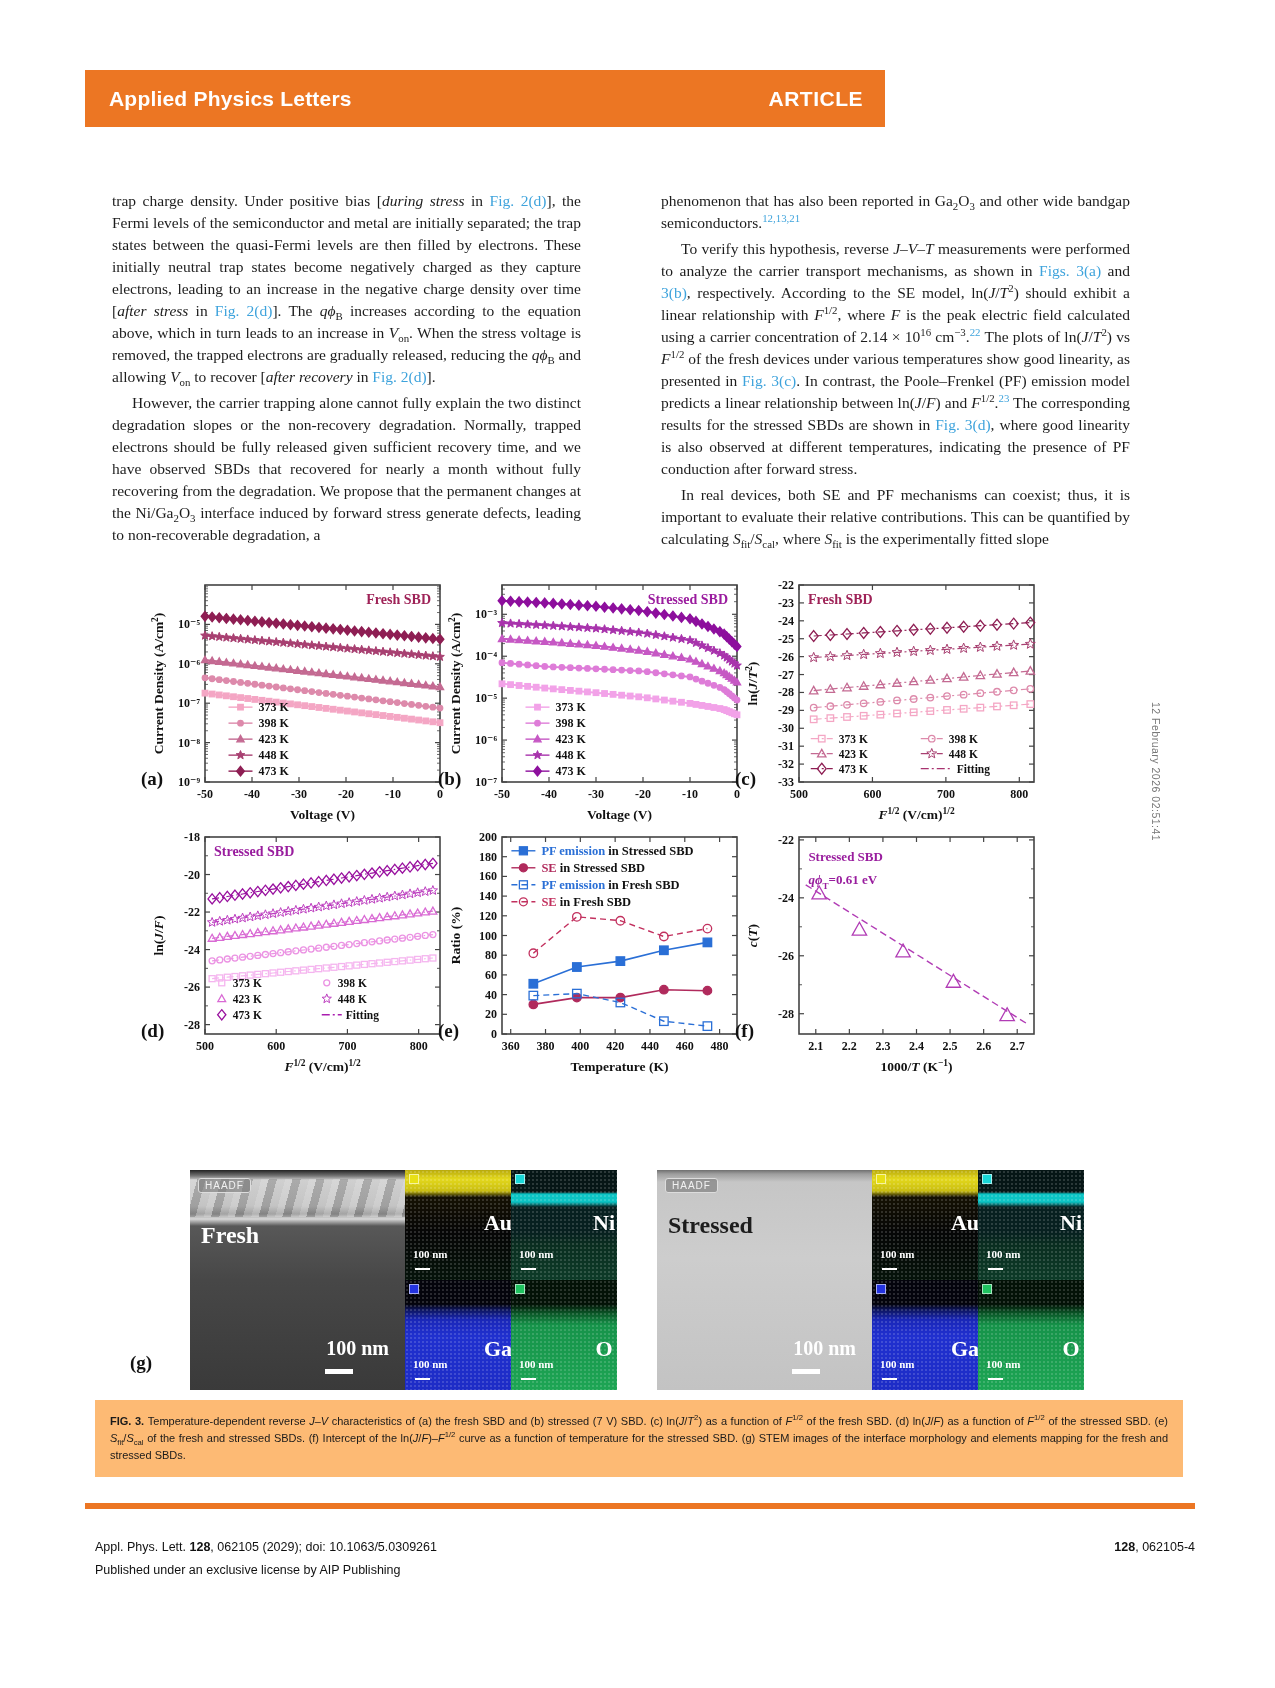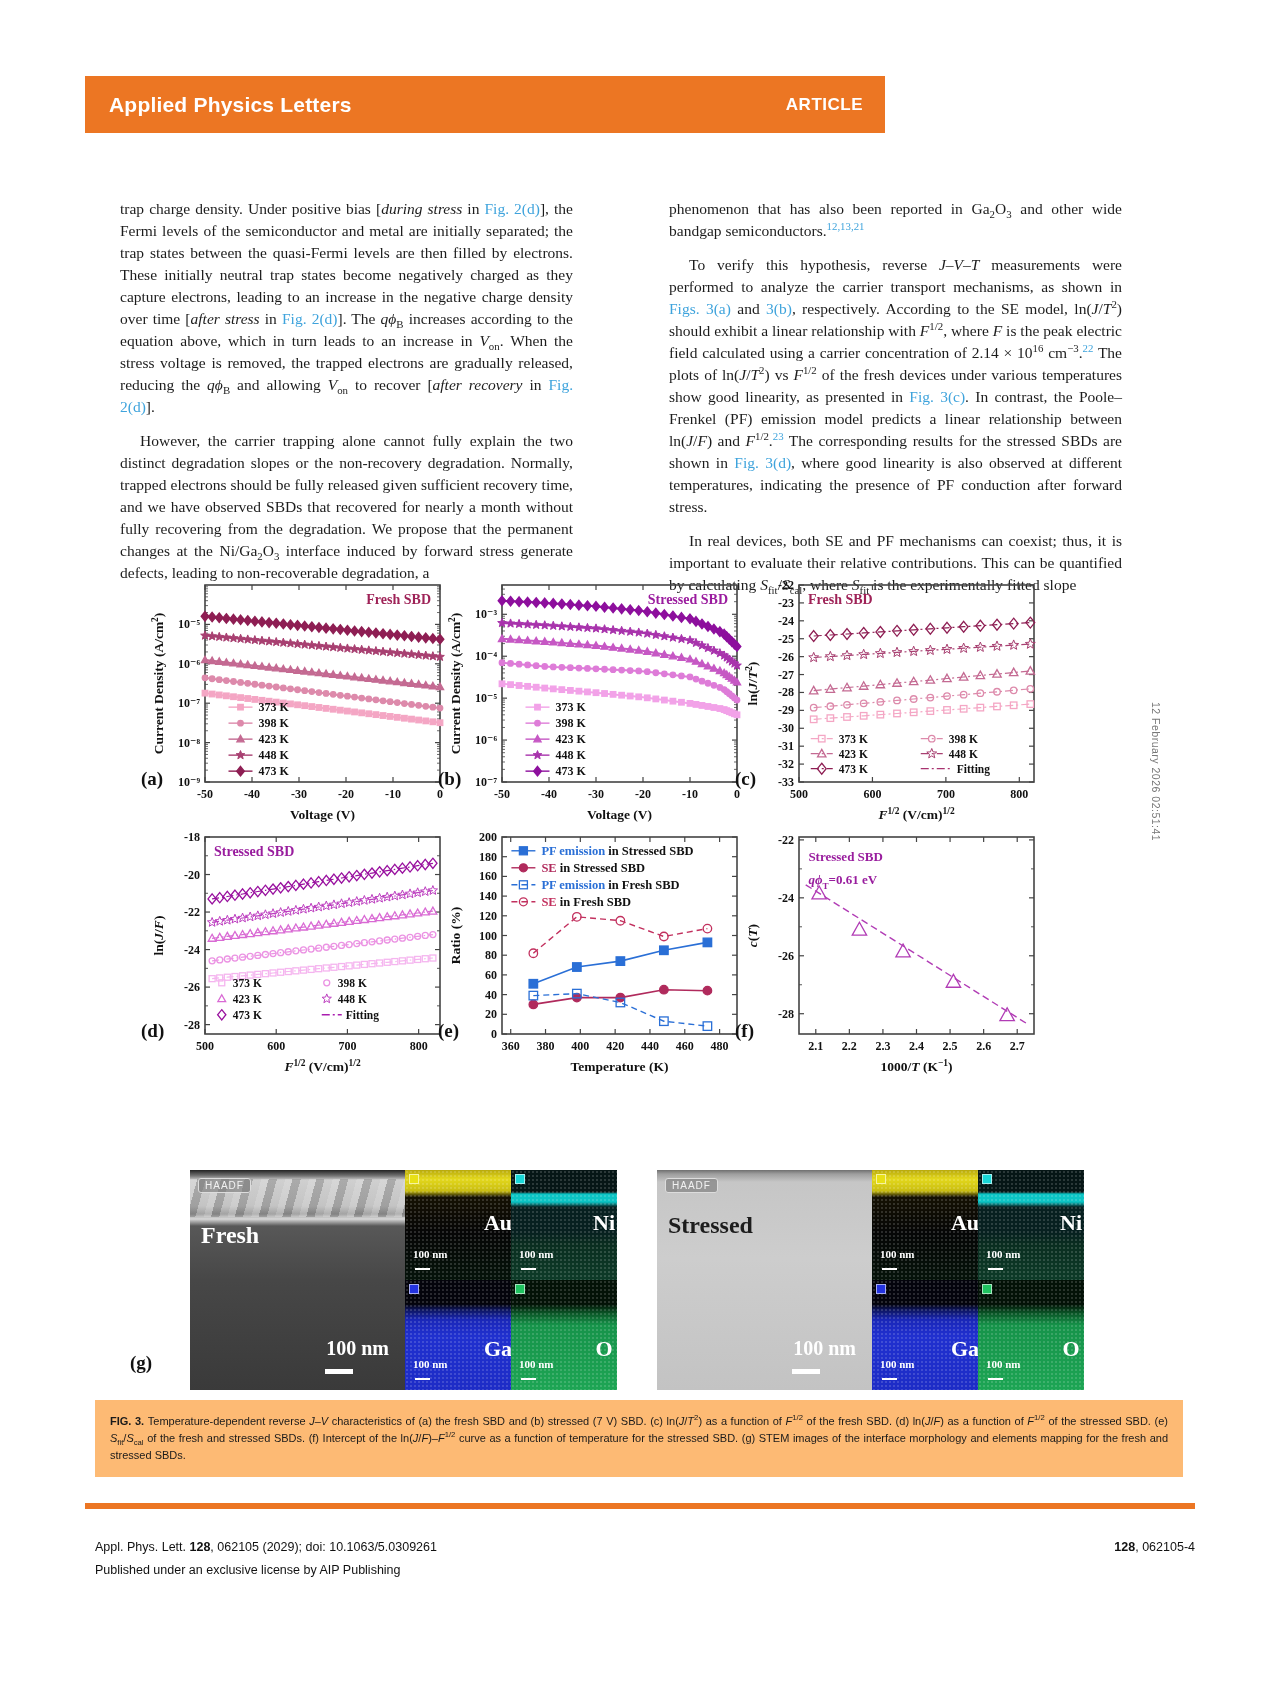--- a/index.html
+++ b/index.html
@@ -1,32 +1,32 @@
 <!DOCTYPE html>
 <html><head>
 <meta charset="utf-8">
 <style>
   html,body{margin:0;padding:0;background:#fff;}
   .page{position:relative;width:1275px;height:1688px;background:#fff;overflow:hidden;
         font-family:"Liberation Serif","DejaVu Serif",serif;color:#1c1c1c;}
   
-  .hdr-bar{position:absolute;left:85px;top:76px;width:800px;height:57px;background:#ec7623;
+  .hdr-bar{position:absolute;left:85px;top:70px;width:800px;height:57px;background:#ec7623;
            display:flex;align-items:center;justify-content:space-between;
            font-family:"Liberation Sans","DejaVu Sans",sans-serif;}
   .hdr-journal{color:#fff;font-weight:bold;font-size:21px;padding-left:24px;letter-spacing:.2px;}
-  .hdr-article{color:#fff;font-weight:bold;font-size:17px;padding-right:22px;letter-spacing:.5px;}
+  .hdr-article{color:#fff;font-weight:bold;font-size:21px;padding-right:22px;letter-spacing:.5px;}
   .hdr-site{position:absolute;left:898px;top:70px;width:296px;height:57px;border:3px solid #ec7623;
             box-sizing:border-box;display:flex;align-items:center;justify-content:center;
             color:#ec7623;font-weight:bold;font-size:19px;
             font-family:"Liberation Sans","DejaVu Sans",sans-serif;}
   
   .col{position:absolute;top:186px;width:477px;font-size:15.5px;line-height:22px;text-align:justify;}
   .col-left{left:108px;}
   .col-right{left:657px;}
-  .col p{margin:12px;}
+  .col p{margin:4px;}
   .indent{text-indent:20px;}
   .sg-i{font-style:italic;}
   .sg-l{color:#3ea3dc;}
   .sg-b{font-weight:bold;}
   .sg-sup{vertical-align:super;font-size:.7em;line-height:0;}
   .sg-sub{vertical-align:sub;font-size:.7em;line-height:0;}
   .sg-supl{vertical-align:super;font-size:.7em;line-height:0;color:#3ea3dc;}
   
   .chart-cell{position:absolute;width:300px;height:252px;}
   .panel-letter{position:absolute;font-weight:bold;font-size:19px;color:#111;}

